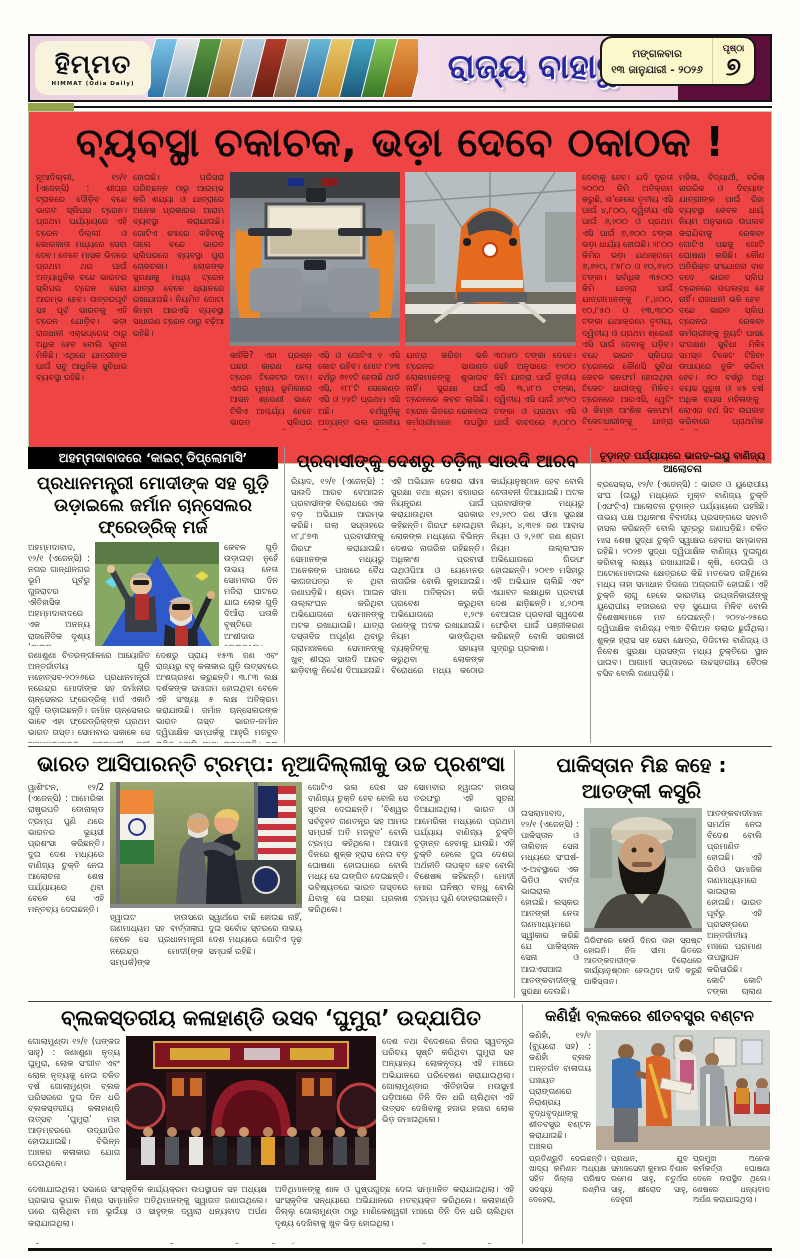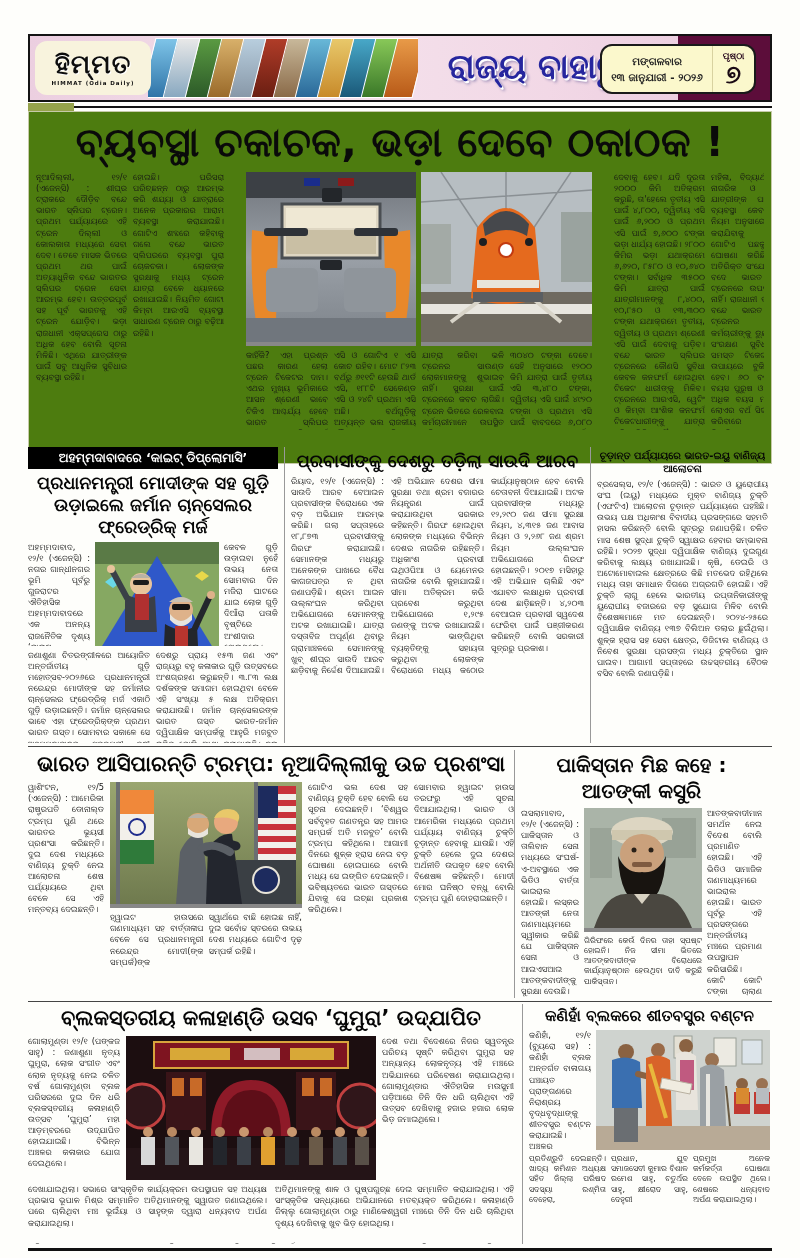--- a/index.html
+++ b/index.html
@@ -22,40 +22,40 @@
   .t1{background:linear-gradient(180deg,#7ec4e8,#2f74a8);} .t2{background:linear-gradient(180deg,#e8e8e8,#88a8c0);}
   .t3{background:linear-gradient(180deg,#5a9a42,#2c5a28);} .t4{background:linear-gradient(180deg,#d8b06a,#9a6a2a);}
   .t5{background:linear-gradient(180deg,#b8cede,#8898a8);} .t6{background:linear-gradient(180deg,#b03c28,#6a1e12);}
   .t7{background:linear-gradient(180deg,#c8b89a,#8a6a48);} .t8{background:linear-gradient(180deg,#68b8d8,#2a6898);}
   .t9{background:linear-gradient(180deg,#e8c86a,#c88a2a);} .t10{background:linear-gradient(180deg,#48a8c8,#1a5878);}
   .t11{background:linear-gradient(180deg,#88c858,#3a7828);} .t12{background:linear-gradient(180deg,#e89a48,#b85a18);}
   .mast-title { position:absolute; left:390px; width:230px; top:10px; z-index:4; text-align:center;
     font-size:34px; font-weight:bold; color:#26269e; text-shadow:1.5px 1.5px 0 #ffffff, 3px 3px 3px rgba(40,40,120,.45);
     line-height:1.2; }
   .mast-cap { position:absolute; right:0; top:0; bottom:0; width:92px; background:#5c0d3a; z-index:1; }
-  .date-box { position:absolute; right:14px; top:8px; height:50px; width:156px; background:#fbf8cc;
+  .date-box { position:absolute; right:14px; top:0; height:50px; width:156px; background:#fbf8cc;
     border:2px solid #1a1a1a; border-radius:12px; display:flex; z-index:5; overflow:hidden; }
   .date-left { flex:1; display:flex; flex-direction:column; align-items:center; justify-content:center; gap:3px; }
   .date-day { font-size:10.5px; font-weight:bold; color:#222; }
   .date-date { font-size:10.5px; font-weight:bold; color:#222; }
   .date-right { width:42px; border-left:1px solid #d8d2a0; display:flex; flex-direction:column; align-items:center; justify-content:center; }
   .page-label { font-size:9px; font-weight:bold; color:#2a0a1e; }
   .page-num { font-size:25px; font-weight:bold; color:#1a0a14; line-height:1; }
 
   
   .bodytext { font-size:8.3px; line-height:1.34; text-align:justify; color:#141414; overflow:hidden; }
   .rule-h { position:absolute; left:28px; right:28px; border-top:1px solid #444; }
 
   
   .lead-tab { position:absolute; left:28px; top:103px; width:46px; height:8px; background:#96a34c; }
-  .lead { position:absolute; left:28px; right:28px; top:111px; height:353px; background:#4d7c0f;
+  .lead { position:absolute; left:28px; right:28px; top:111px; height:353px; background:#ef4444;
     border:1px solid #c6caa8; padding:4px 7px; overflow:hidden; }
   .lead-headline { font-size:40px; font-weight:bold; text-align:center; color:#0a0a0a;
     letter-spacing:0.5px; line-height:1.1; padding:4px 0 8px; white-space:nowrap; overflow:hidden; }
-  .lead-body { display:grid; grid-template-columns:188px 346px 188px; gap:22px; height:258px; overflow:hidden; }
+  .lead-body { display:grid; grid-template-columns:188px 346px 188px; gap:6px; height:258px; overflow:hidden; }
   .colpair { display:grid; grid-template-columns:1fr 1fr; gap:6px; overflow:hidden; }
   .lead-mid { display:flex; flex-direction:column; gap:4px; overflow:hidden; }
   .lead-photos { display:flex; gap:5px; }
   .photo { background:#888; overflow:hidden; flex:0 0 auto; }
   .lead-under { display:grid; grid-template-columns:repeat(4,1fr); gap:6px; flex:1; overflow:hidden; }
 
   
   .band2 { position:absolute; left:28px; right:28px; top:447px; height:296px; display:grid;
     grid-template-columns:250px 300px 178px; gap:6px; overflow:hidden; }
   .story { overflow:hidden; position:relative; }
@@ -244,21 +244,21 @@
       <div class="hl-sm">ଚୂଡ଼ାନ୍ତ ପର୍ଯ୍ୟାୟରେ ଭାରତ-ଇୟୁ ବାଣିଜ୍ୟ ଆଲୋଚନା</div>
       <div class="bodytext euText">ବ୍ରସେଲ୍ସ, ୧୨/୧ (ଏଜେନ୍ସି) : ଭାରତ ଓ ୟୁରୋପୀୟ ସଂଘ (ଇୟୁ) ମଧ୍ୟରେ ମୁକ୍ତ ବାଣିଜ୍ୟ ଚୁକ୍ତି (ଏଫଟିଏ) ଆଲୋଚନା ଚୂଡ଼ାନ୍ତ ପର୍ଯ୍ୟାୟରେ ପହଞ୍ଚିଛି। ଉଭୟ ପକ୍ଷ ଅଧିକାଂଶ ବିବାଦୀୟ ପ୍ରସଙ୍ଗରେ ସହମତି ହାସଲ କରିଛନ୍ତି ବୋଲି ସୂତ୍ରରୁ ଜଣାପଡ଼ିଛି। ଚଳିତ ମାସ ଶେଷ ସୁଦ୍ଧା ଚୁକ୍ତି ସ୍ୱାକ୍ଷର ହେବାର ସମ୍ଭାବନା ରହିଛି। ୨୦୨୭ ସୁଦ୍ଧା ଦ୍ୱିପାକ୍ଷିକ ବାଣିଜ୍ୟ ଦୁଇଗୁଣ କରିବାକୁ ଲକ୍ଷ୍ୟ ରଖାଯାଇଛି। କୃଷି, ଡେଇରି ଓ ଅଟୋମୋବାଇଲ କ୍ଷେତ୍ରରେ କିଛି ମତଭେଦ ରହିଥିଲେ ମଧ୍ୟ ତାହା ସମାଧାନ ଦିଗରେ ଅଗ୍ରଗତି ହୋଇଛି। ଏହି ଚୁକ୍ତି ଲାଗୁ ହେଲେ ଭାରତୀୟ ରପ୍ତାନିକାରୀଙ୍କୁ ୟୁରୋପୀୟ ବଜାରରେ ବଡ଼ ସୁଯୋଗ ମିଳିବ ବୋଲି ବିଶେଷଜ୍ଞମାନେ ମତ ଦେଇଛନ୍ତି। ୨୦୨୪-୨୫ରେ ଦ୍ୱିପାକ୍ଷିକ ବାଣିଜ୍ୟ ୧୩୭ ବିଲିଅନ ଡଲାର ଛୁଇଁଥିଲା। ଶୁଳ୍କ ହ୍ରାସ ସହ ସେବା କ୍ଷେତ୍ର, ଡିଜିଟାଲ ବାଣିଜ୍ୟ ଓ ନିବେଶ ସୁରକ୍ଷା ପ୍ରସଙ୍ଗ ମଧ୍ୟ ଚୁକ୍ତିରେ ସ୍ଥାନ ପାଇବ। ଆଗାମୀ ସପ୍ତାହରେ ଉଚ୍ଚସ୍ତରୀୟ ବୈଠକ ବସିବ ବୋଲି ଜଣାପଡ଼ିଛି।</div>
     </div>
   </div>
   <div class="rule-h" style="top:746px"></div>
 
   <div class="band3">
     <div class="story">
       <div class="hl-lg">ଭାରତ ଆସିପାରନ୍ତି ଟ୍ରମ୍ପ: ନୂଆଦିଲ୍ଲୀକୁ ଉଚ୍ଚ ପ୍ରଶଂସା</div>
       <div class="trump-row">
-        <div class="bodytext">ୱାଶିଂଟନ, ୧୨/5 (ଏଜେନ୍ସି) : ଆମେରିକା ରାଷ୍ଟ୍ରପତି ଡୋନାଲ୍ଡ ଟ୍ରମ୍ପ ପୁଣି ଥରେ ଭାରତର ଭୂୟସୀ ପ୍ରଶଂସା କରିଛନ୍ତି। ଦୁଇ ଦେଶ ମଧ୍ୟରେ ବାଣିଜ୍ୟ ଚୁକ୍ତି ନେଇ ଆଲୋଚନା ଶେଷ ପର୍ଯ୍ୟାୟରେ ଥିବା ବେଳେ ସେ ଏହି ମନ୍ତବ୍ୟ ଦେଇଛନ୍ତି।</div>
+        <div class="bodytext">ୱାଶିଂଟନ, ୧୨/2 (ଏଜେନ୍ସି) : ଆମେରିକା ରାଷ୍ଟ୍ରପତି ଡୋନାଲ୍ଡ ଟ୍ରମ୍ପ ପୁଣି ଥରେ ଭାରତର ଭୂୟସୀ ପ୍ରଶଂସା କରିଛନ୍ତି। ଦୁଇ ଦେଶ ମଧ୍ୟରେ ବାଣିଜ୍ୟ ଚୁକ୍ତି ନେଇ ଆଲୋଚନା ଶେଷ ପର୍ଯ୍ୟାୟରେ ଥିବା ବେଳେ ସେ ଏହି ମନ୍ତବ୍ୟ ଦେଇଛନ୍ତି।</div>
         <div class="stacked">
           <div class="photo">
             <svg width="192" height="122" viewBox="0 0 192 122">
               <defs>
                   <linearGradient id="gt" x1="0" y1="0" x2="0" y2="1">
                 <stop offset="0" stop-color="#9aa670"></stop>
                     <stop offset="1" stop-color="#6f7a4e"></stop>
                   </linearGradient>
                 </defs>
               <rect width="192" height="122" fill="url(#gt)"></rect>

